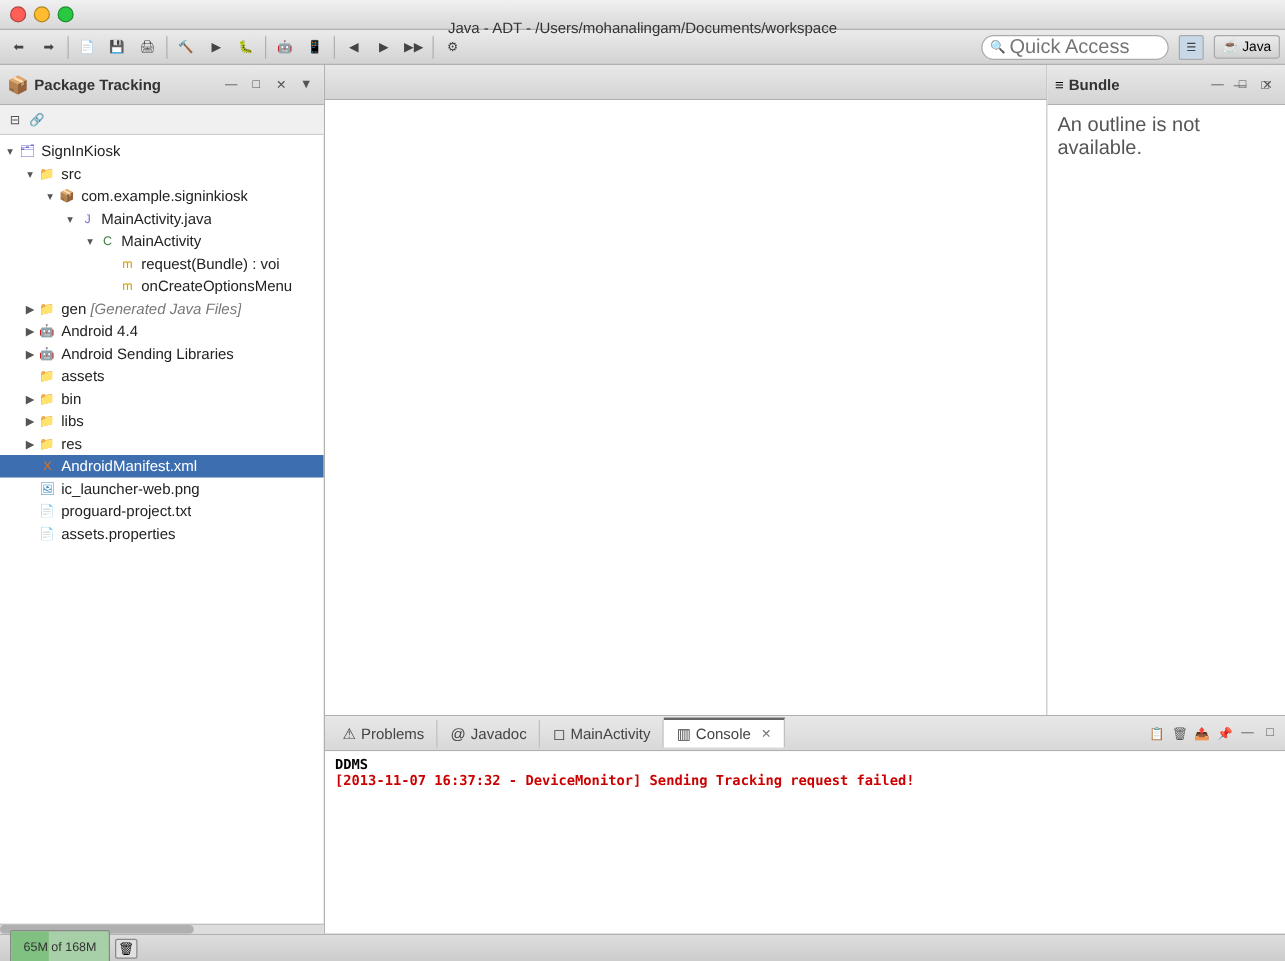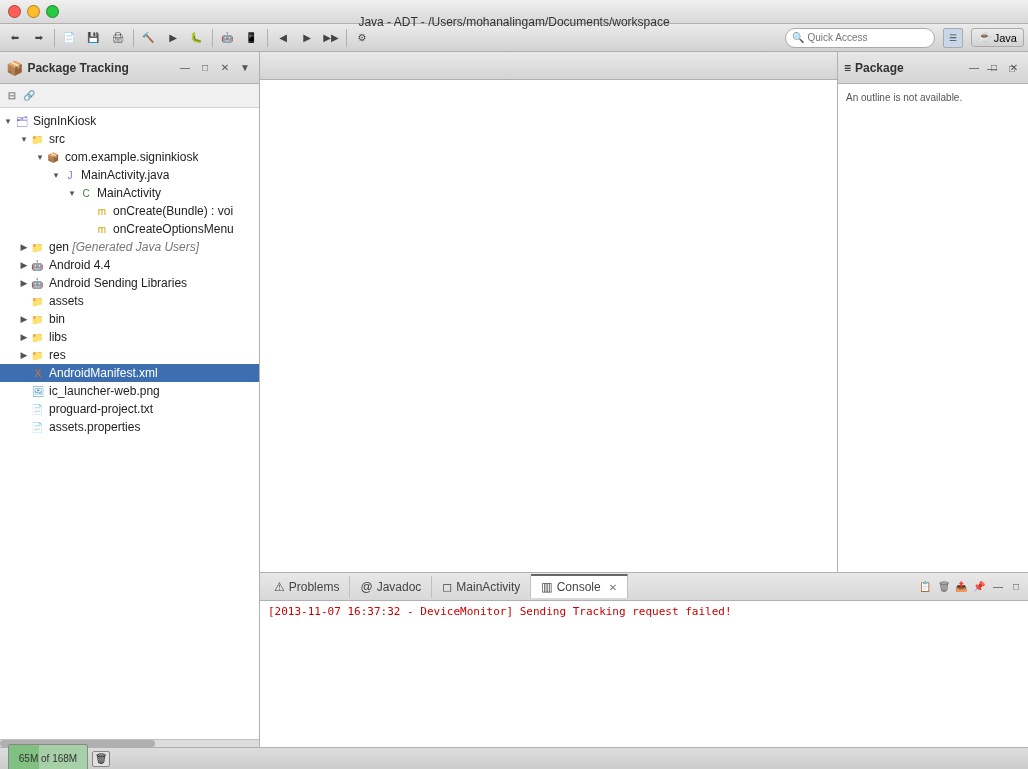--- a/index.html
+++ b/index.html
@@ -84,21 +84,21 @@
       background: white;
       border: 1px solid #aaa;
       border-radius: 10px;
       padding: 1px 6px;
       width: 150px;
       height: 20px;
     }
     .toolbar-search input {
       border: none;
       outline: none;
-      font-size: 10px;
+      font-size: 16px;
       width: 100%;
       background: transparent;
     }
     .search-icon { color: #888; font-size: 10px; margin-right: 3px; }
     .java-btn {
       margin-left: 6px;
       display: flex;
       align-items: center;
       gap: 2px;
       background: linear-gradient(to bottom, #ebebeb, #d2d2d2);
@@ -236,21 +236,21 @@
       width: 190px;
       display: flex;
       flex-direction: column;
       background: white;
       flex-shrink: 0;
     }
     .outline-content {
       flex: 1;
       padding: 8px;
       color: #555;
-      font-size: 10px;
+      font-size: 16px;
     }
 
     
     .bottom-panel {
       height: 175px;
       display: flex;
       flex-direction: column;
       border-top: 1px solid #b0b0b0;
       background: white;
       flex-shrink: 0;
@@ -292,20 +292,21 @@
       font-family: monospace;
       font-size: 11px;
       overflow-y: auto;
     }
     .console-heading {
       color: #000;
       font-weight: bold;
     }
     .console-error {
       color: #cc0000;
+      font-weight: bold;
     }
 
     
     .status-bar {
       background: linear-gradient(to bottom, #ddd, #ccc);
       height: 22px;
       display: flex;
       align-items: center;
       border-top: 1px solid #b0b0b0;
       padding: 0 8px;
@@ -467,39 +468,39 @@
       </div>
 
       <div class="tree-item">
         <span class="tree-indent"></span>
         <span class="tree-indent"></span>
         <span class="tree-indent"></span>
         <span class="tree-indent"></span>
         <span class="tree-indent"></span>
         <span class="tree-toggle">&nbsp;</span>
         <span class="tree-icon" style="color:#d0a000;">m</span>
-        <span class="tree-label">onCreate(Bundle) : voi</span>
+        <span class="tree-label">request(Bundle) : voi</span>
       </div>
 
       <div class="tree-item">
         <span class="tree-indent"></span>
         <span class="tree-indent"></span>
         <span class="tree-indent"></span>
         <span class="tree-indent"></span>
         <span class="tree-indent"></span>
         <span class="tree-toggle">&nbsp;</span>
         <span class="tree-icon" style="color:#d0a000;">m</span>
         <span class="tree-label">onCreateOptionsMenu</span>
       </div>
 
       <div class="tree-item">
         <span class="tree-indent"></span>
         <span class="tree-toggle">▶</span>
         <span class="tree-icon icon-folder">📁</span>
-        <span class="tree-label">gen <span class="gen-label">[Generated Java Users]</span></span>
+        <span class="tree-label">gen <span class="gen-label">[Generated Java Files]</span></span>
       </div>
 
       <div class="tree-item">
         <span class="tree-indent"></span>
         <span class="tree-toggle">▶</span>
         <span class="tree-icon" style="color:#7070d0;">🤖</span>
         <span class="tree-label">Android 4.4</span>
       </div>
 
       <div class="tree-item">
@@ -579,21 +580,21 @@
             <div class="panel-icon-btn">—</div>
             <div class="panel-icon-btn">□</div>
           </div>
         </div>
         <div class="editor-content"></div>
       </div>
 
       <div class="outline-panel">
         <div class="panel-header">
           <span style="font-size:12px;">≡</span>
-          <span class="panel-title">Package</span>
+          <span class="panel-title">Bundle</span>
           <div class="panel-icon-btn">—</div>
           <div class="panel-icon-btn">□</div>
           <div class="panel-icon-btn">✕</div>
         </div>
         <div class="outline-content">
           <span>An outline is not available.</span>
         </div>
       </div>
 
     </div>
@@ -620,20 +621,21 @@
         <div class="bottom-tab-actions">
           <div class="panel-icon-btn">📋</div>
           <div class="panel-icon-btn">🗑</div>
           <div class="panel-icon-btn">📤</div>
           <div class="panel-icon-btn">📌</div>
           <div class="panel-icon-btn">—</div>
           <div class="panel-icon-btn">□</div>
         </div>
       </div>
       <div class="console-content">
+        <div class="console-heading">DDMS</div>
         <div class="console-error">[2013-11-07 16:37:32 - DeviceMonitor] Sending Tracking request failed!</div>
       </div>
     </div>
   </div>
 </div>
 
 <div class="status-bar">
   <div class="memory-indicator">
     <div class="memory-bar">
       <div class="memory-fill" style="width: 38%;"></div>

